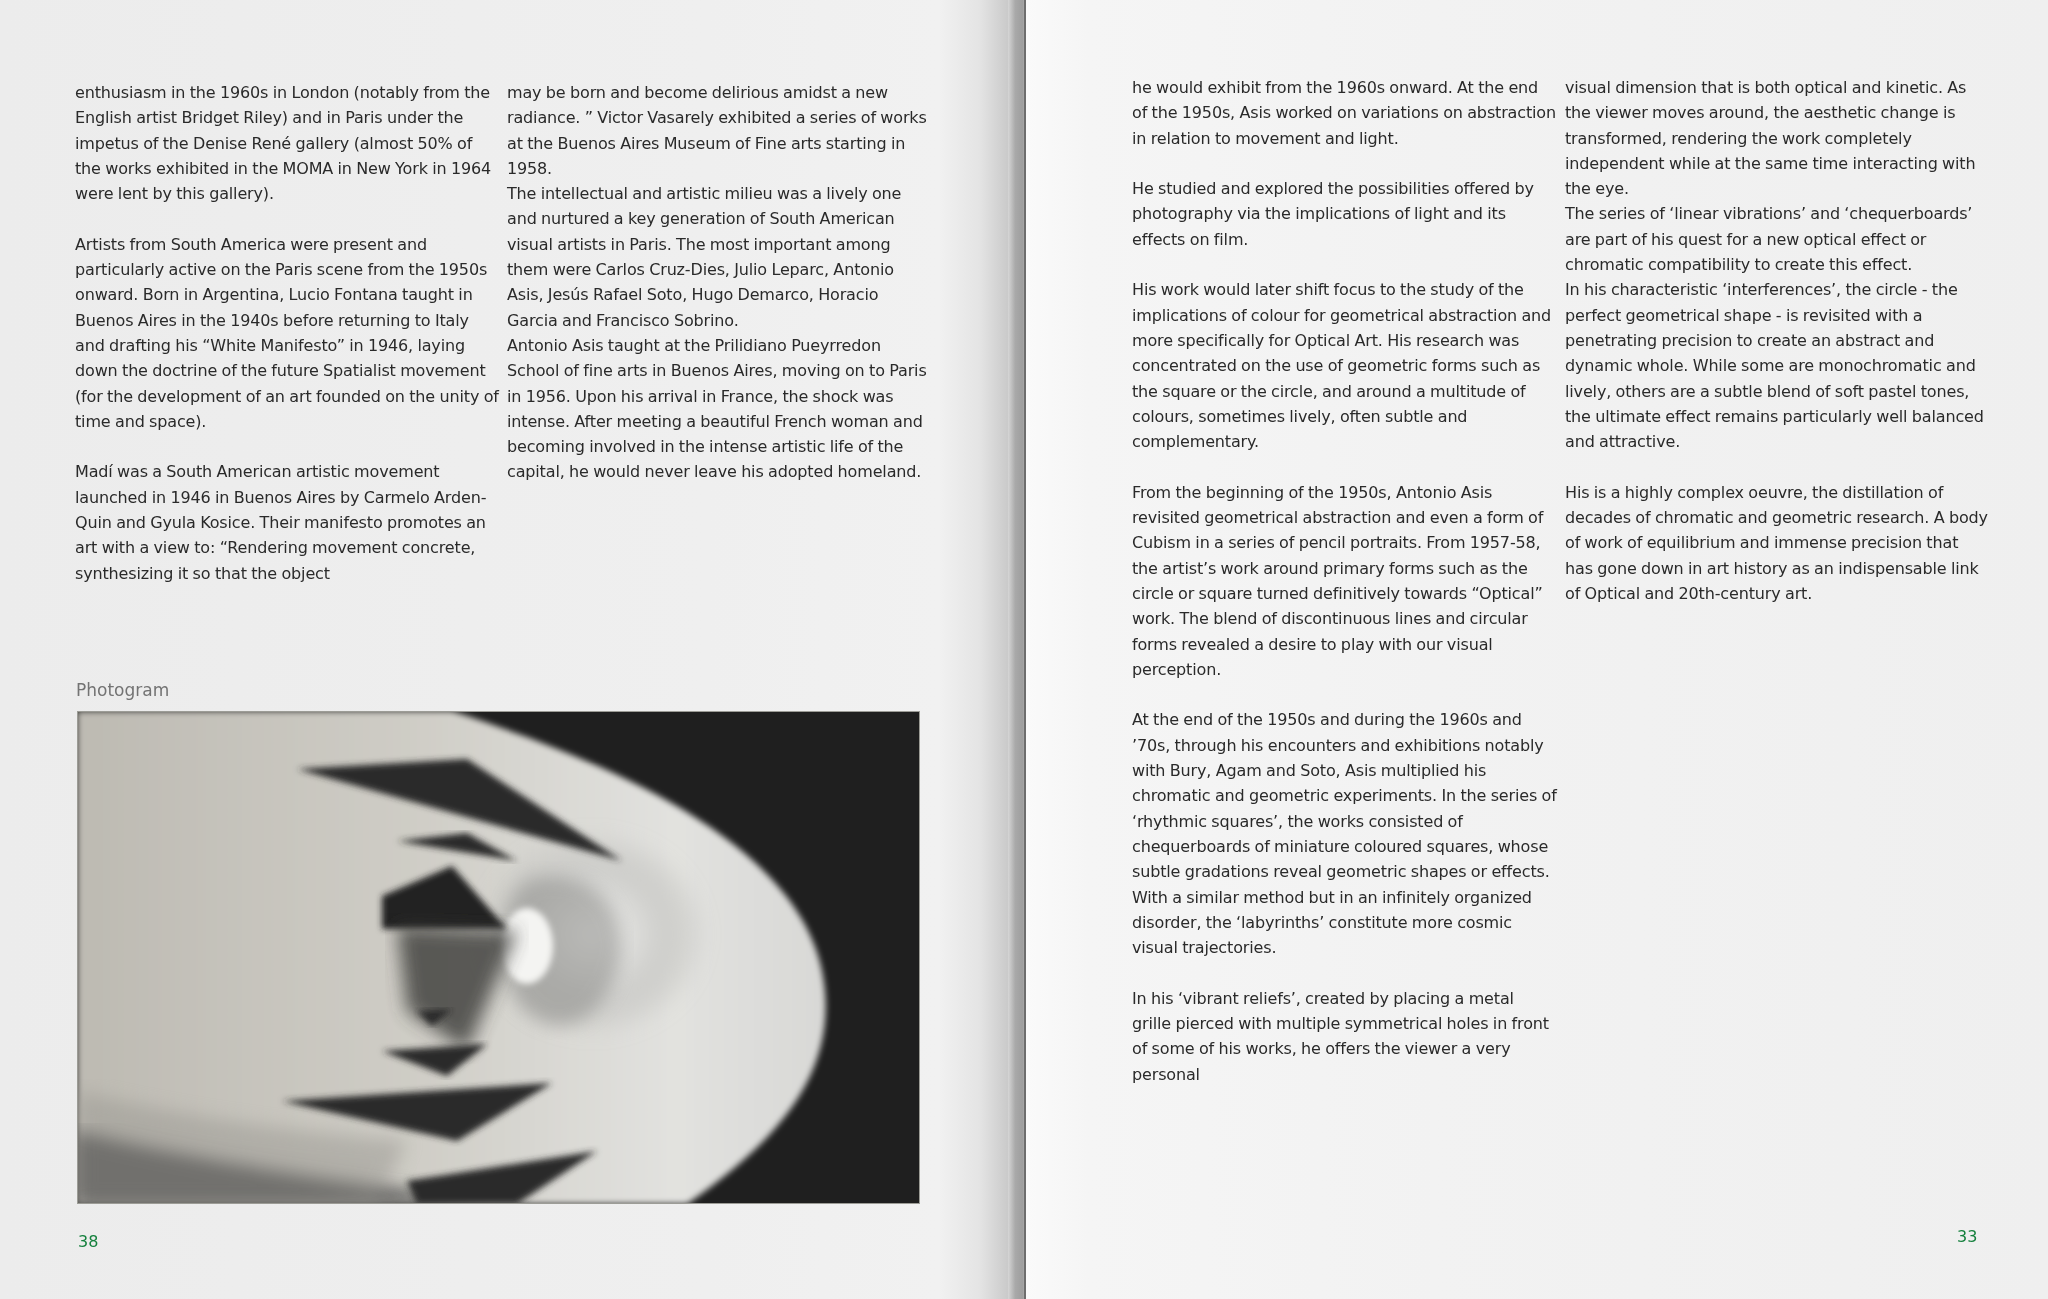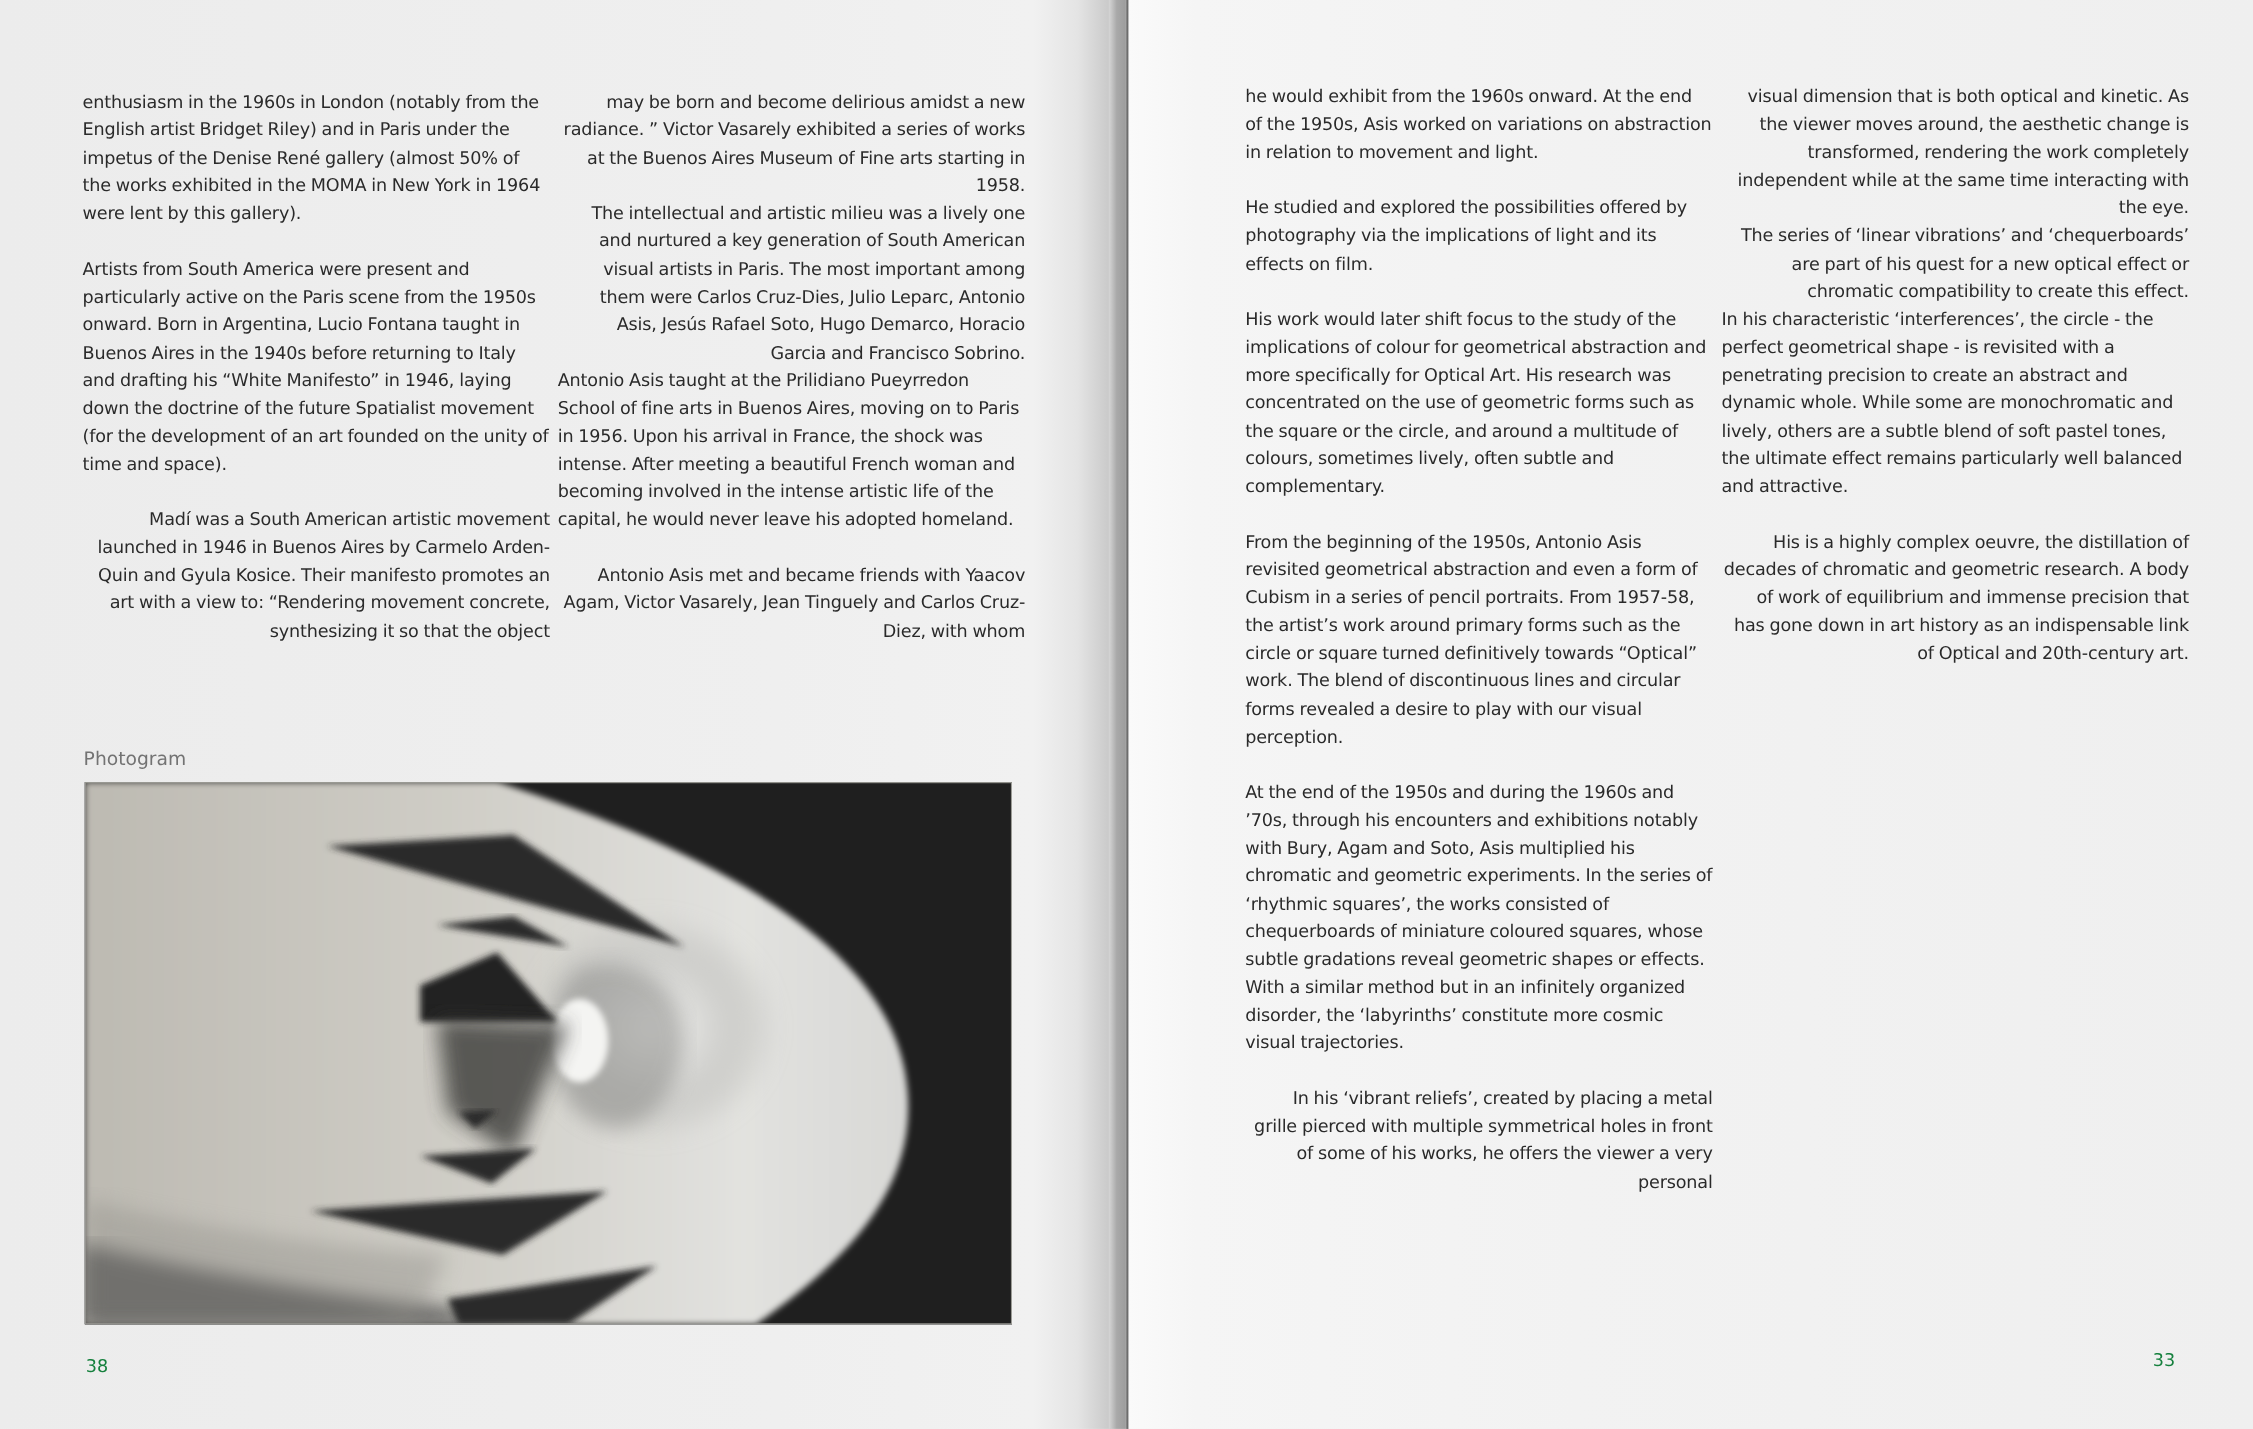--- a/index.html
+++ b/index.html
@@ -29,21 +29,21 @@
       background: linear-gradient(to right, #fafafa 0%, #f5f5f5 6%, #f2f2f2 40%, #efefef 100%);
     }
     .col {
       position: absolute;
       font-size: 16px;
       line-height: 25.3px;
       letter-spacing: -0.15px;
       word-spacing: -0.5px;
     }
     .col p { margin: 0 0 25.3px 0; }
-    .col p.tight { margin-bottom: 0; text-align: right; }
+    .col p.tight { margin-bottom: 0; }
     .col-l1 { left: 75px; top: 80px; width: 425px; }
     .col-l2 { left: 507px; top: 80px; width: 425px; }
     .col-r1 { left: 1132px; top: 75px; width: 425px; }
     .col-r2 { left: 1565px; top: 75px; width: 425px; }
     .caption {
       position: absolute; left: 76px; top: 680px;
       font-size: 17px; color: #737373;
     }
     .photogram {
       position: absolute; left: 77px; top: 711px; width: 843px; height: 493px;
@@ -67,21 +67,20 @@
 <div class="col col-l1">
   <p>enthusiasm in the 1960s in London (notably from the English artist Bridget Riley) and in Paris under the impetus of the Denise René gallery (almost 50% of the works exhibited in the MOMA in New York in 1964 were lent by this gallery).</p>
   <p>Artists from South America were present and particularly active on the Paris scene from the 1950s onward. Born in Argentina, Lucio Fontana taught in Buenos Aires in the 1940s before returning to Italy and drafting his “White Manifesto” in 1946, laying down the doctrine of the future Spatialist movement (for the development of an art founded on the unity of time and space).</p>
   <p class="tight">Madí was a South American artistic movement launched in 1946 in Buenos Aires by Carmelo Arden-Quin and Gyula Kosice. Their manifesto promotes an art with a view to: “Rendering movement concrete, synthesizing it so that the object</p>
 </div>
 
 <div class="col col-l2">
   <p class="tight">may be born and become delirious amidst a new radiance. ” Victor Vasarely exhibited a series of works at the Buenos Aires Museum of Fine arts starting in 1958.</p>
   <p class="tight">The intellectual and artistic milieu was a lively one and nurtured a key generation of South American visual artists in Paris. The most important among them were Carlos Cruz-Dies, Julio Leparc, Antonio Asis, Jesús Rafael Soto, Hugo Demarco, Horacio Garcia and Francisco Sobrino.</p>
   <p>Antonio Asis taught at the Prilidiano Pueyrredon School of fine arts in Buenos Aires, moving on to Paris in 1956. Upon his arrival in France, the shock was intense. After meeting a beautiful French woman and becoming involved in the intense artistic life of the capital, he would never leave his adopted homeland.</p>
-  <p class="tight">Antonio Asis met and became friends with Yaacov Agam, Victor Vasarely, Jean Tinguely and Carlos Cruz-Diez, with whom</p>
 </div>
 
 <div class="caption">Photogram</div>
 <div class="photogram" title="Black-and-white photogram: a pale curved form with dark triangular shapes radiating along its edge against a black background">
   <svg viewBox="0 0 843 493" preserveAspectRatio="none">
     <defs>
       <linearGradient id="pale" x1="0" y1="0" x2="1" y2="0">
         <stop offset="0" stop-color="#bdbab2"></stop>
         <stop offset="0.45" stop-color="#cfcdc6"></stop>
         <stop offset="0.8" stop-color="#e2e2df"></stop>

